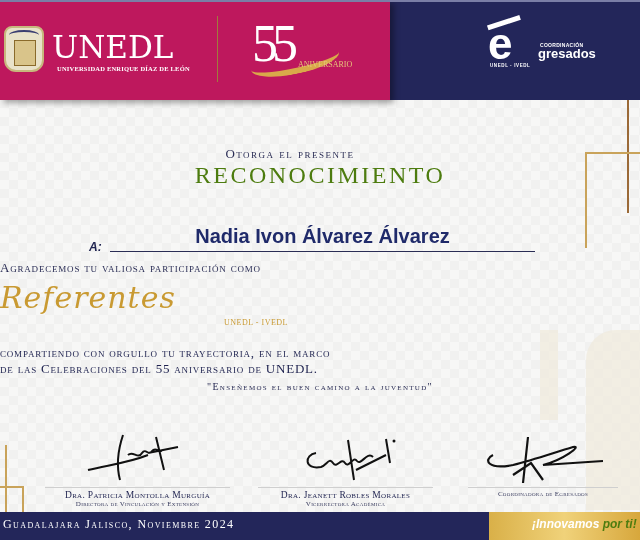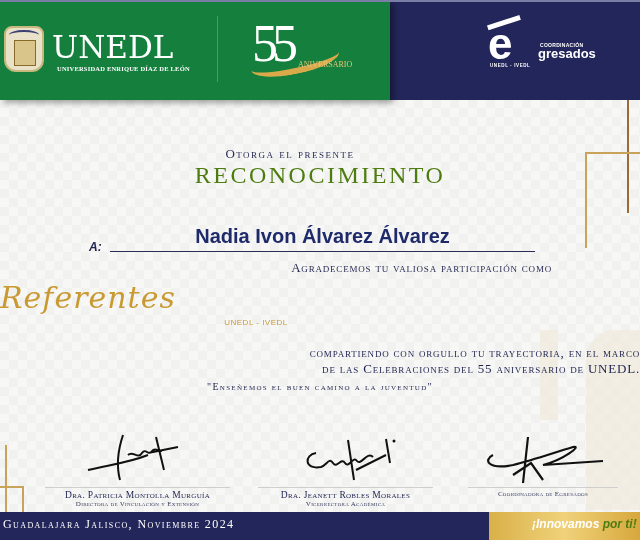--- a/index.html
+++ b/index.html
@@ -18,21 +18,21 @@
     background-size:18px 18px;
     background-position:0 0, 9px 9px;
   }
   
   .header {
     position:absolute; left:0; top:0; width:640px; height:100px;
     background:#23265a;
   }
   .header-left {
     position:absolute; left:0; top:0; width:390px; height:100px;
-    background:#15803d;
+    background:#be185d;
     box-shadow: 4px 3px 6px rgba(0,0,0,0.35);
     z-index:2;
   }
   .header-topline { position:absolute; left:0; top:0; width:640px; height:2px; background:#7a7ea6; z-index:3;}
   .crest {
     position:absolute; left:4px; top:26px; width:40px; height:46px;
     border-radius:8px 8px 12px 12px;
     background:#e9e2c9;
     border:2px solid #c7b87d;
   }
@@ -113,33 +113,33 @@
   .a-label {
     position:absolute; left:89px; top:240px;
     font-family:"Liberation Sans", sans-serif; font-size:12px; font-weight:bold; font-style:italic; color:#1f2350;
   }
   .name-line { position:absolute; left:110px; top:251px; width:425px; height:1px; background:#2a2d55; }
   .name {
     position:absolute; left:110px; width:425px; top:225px; text-align:center;
     font-family:"Liberation Sans", sans-serif; font-size:20px; font-weight:bold; color:#1f2a6a;
   }
   .agradecemos {
-    position:absolute; left:0; width:552px; top:260px; text-align:right;
+    position:absolute; left:0; width:552px; top:260px; text-align:left;
     font-family:"Liberation Serif", serif; font-size:13px; letter-spacing:0.8px; font-variant:small-caps; color:#2a2d55;
   }
   .referentes {
     position:absolute; left:0; width:640px; top:280px; text-align:left;
     font-family:"DejaVu Serif", serif; font-style:italic; font-size:30px; color:#c99a32; letter-spacing:1px;
   }
   .ref-sub {
     position:absolute; left:0; width:512px; top:318px; text-align:center;
-    font-family:Liberation Sans, sans-serif; font-size:8px; color:#c99a32; letter-spacing:0.5px;
+    font-family:Liberation Serif, serif; font-size:8px; color:#c99a32; letter-spacing:0.5px;
   }
   .compart {
-    position:absolute; left:0; width:640px; top:345px; text-align:right;
+    position:absolute; left:0; width:640px; top:345px; text-align:left;
     font-family:"Liberation Serif", serif; font-size:13px; font-variant:small-caps; letter-spacing:0.8px; color:#1f2350;
     line-height:16px;
   }
   .lema {
     position:absolute; left:0; width:640px; top:381px; text-align:center;
     font-family:"Liberation Serif", serif; font-size:10px; font-variant:small-caps; letter-spacing:1.3px; color:#2a2d55;
   }
   .sig {
     position:absolute; top:425px; text-align:center;
   }

